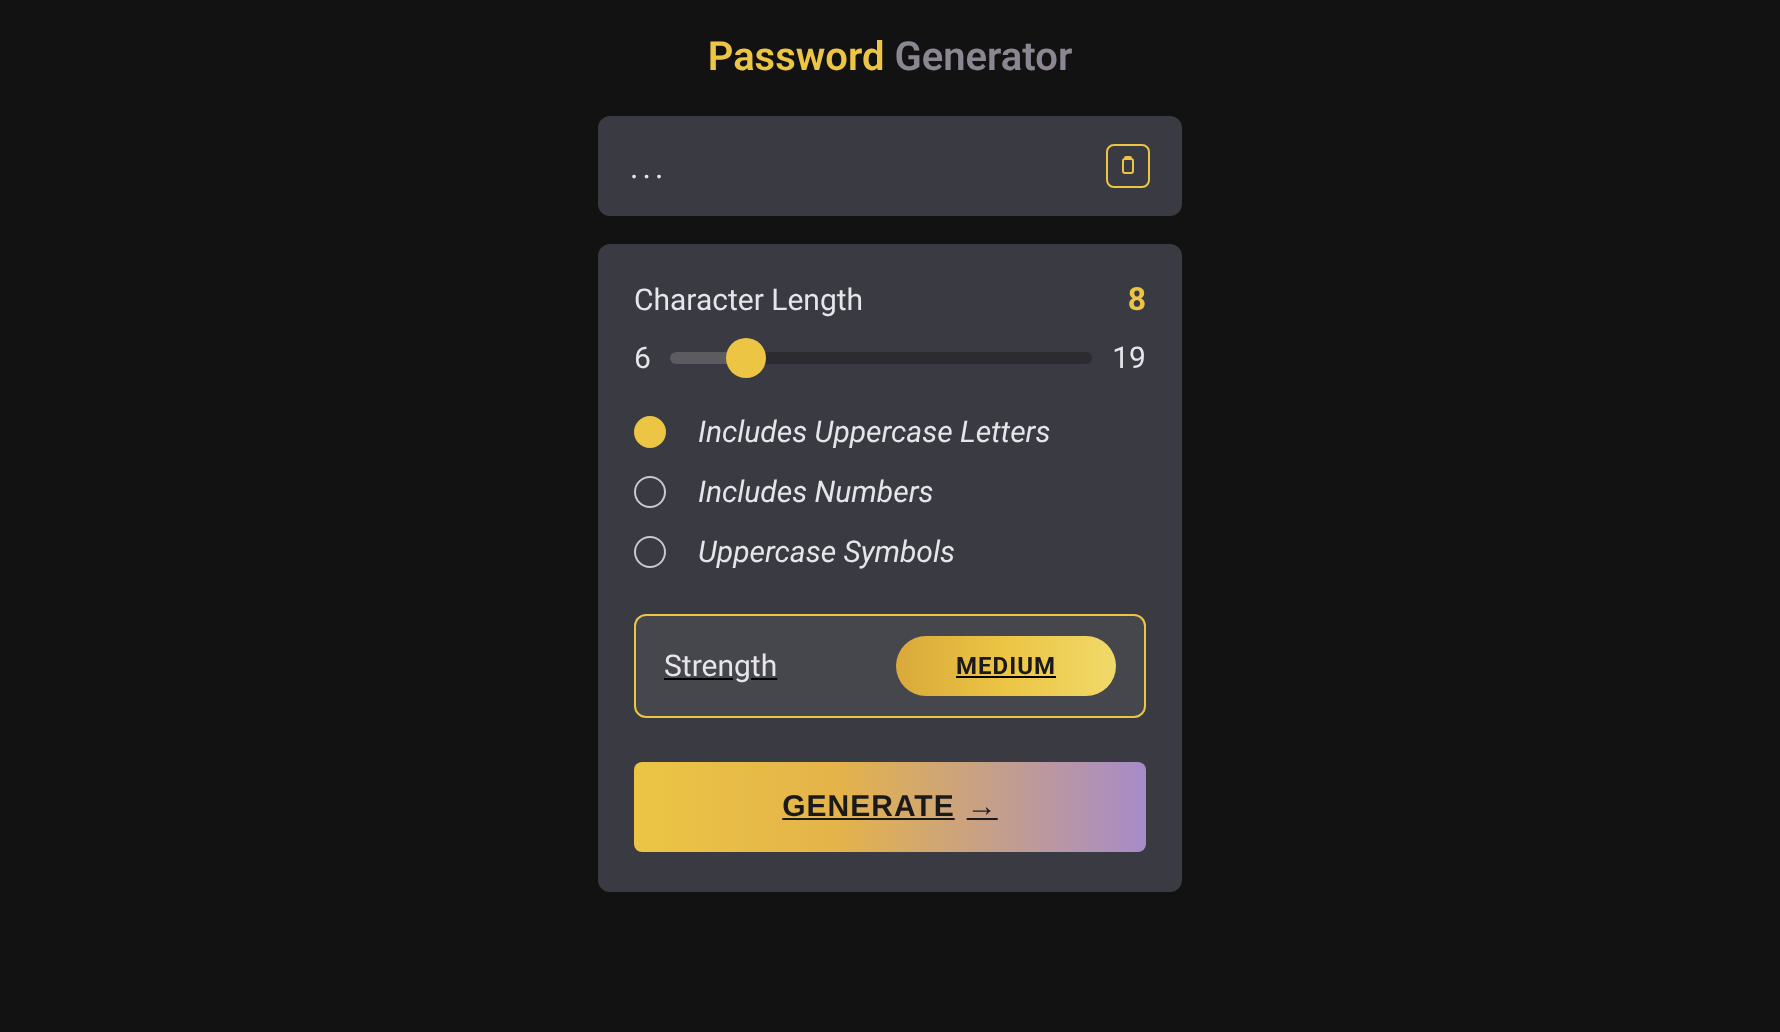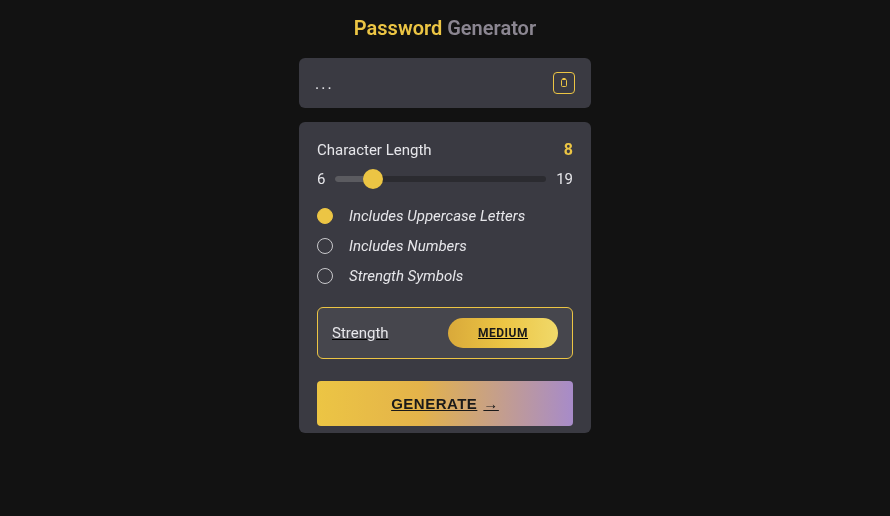--- a/index.html
+++ b/index.html
@@ -44,21 +44,21 @@
       height: 22px;
       display: flex;
       align-items: center;
       justify-content: center;
       cursor: pointer;
     }
     .copy-btn svg { width: 12px; height: 12px; stroke: #ecc544; fill: none; stroke-width: 2; }
     .panel {
       background: #3a3a42;
       border-radius: 6px;
-      padding: 18px 18px 7px 18px;
+      padding: 18px 18px 20px 18px;
     }
     .len-row {
       display: flex;
       justify-content: space-between;
       align-items: center;
       margin-bottom: 10px;
     }
     .len-label { color: #e6e6ea; font-size: 15px; }
     .len-value { color: #ecc544; font-weight: 700; font-size: 16px; }
     .slider-row {
@@ -169,21 +169,21 @@
       <div class="opt">
         <div class="radio checked"></div>
         <span class="opt-label">Includes Uppercase Letters</span>
       </div>
       <div class="opt">
         <div class="radio"></div>
         <span class="opt-label">Includes Numbers</span>
       </div>
       <div class="opt">
         <div class="radio"></div>
-        <span class="opt-label">Strength Symbols</span>
+        <span class="opt-label">Uppercase Symbols</span>
       </div>
     </div>
 
     <div class="strength-box">
       <span class="strength-label">Strength</span>
       <span class="strength-pill">MEDIUM</span>
     </div>
 
     <button class="generate-btn">
       <span>GENERATE</span>

